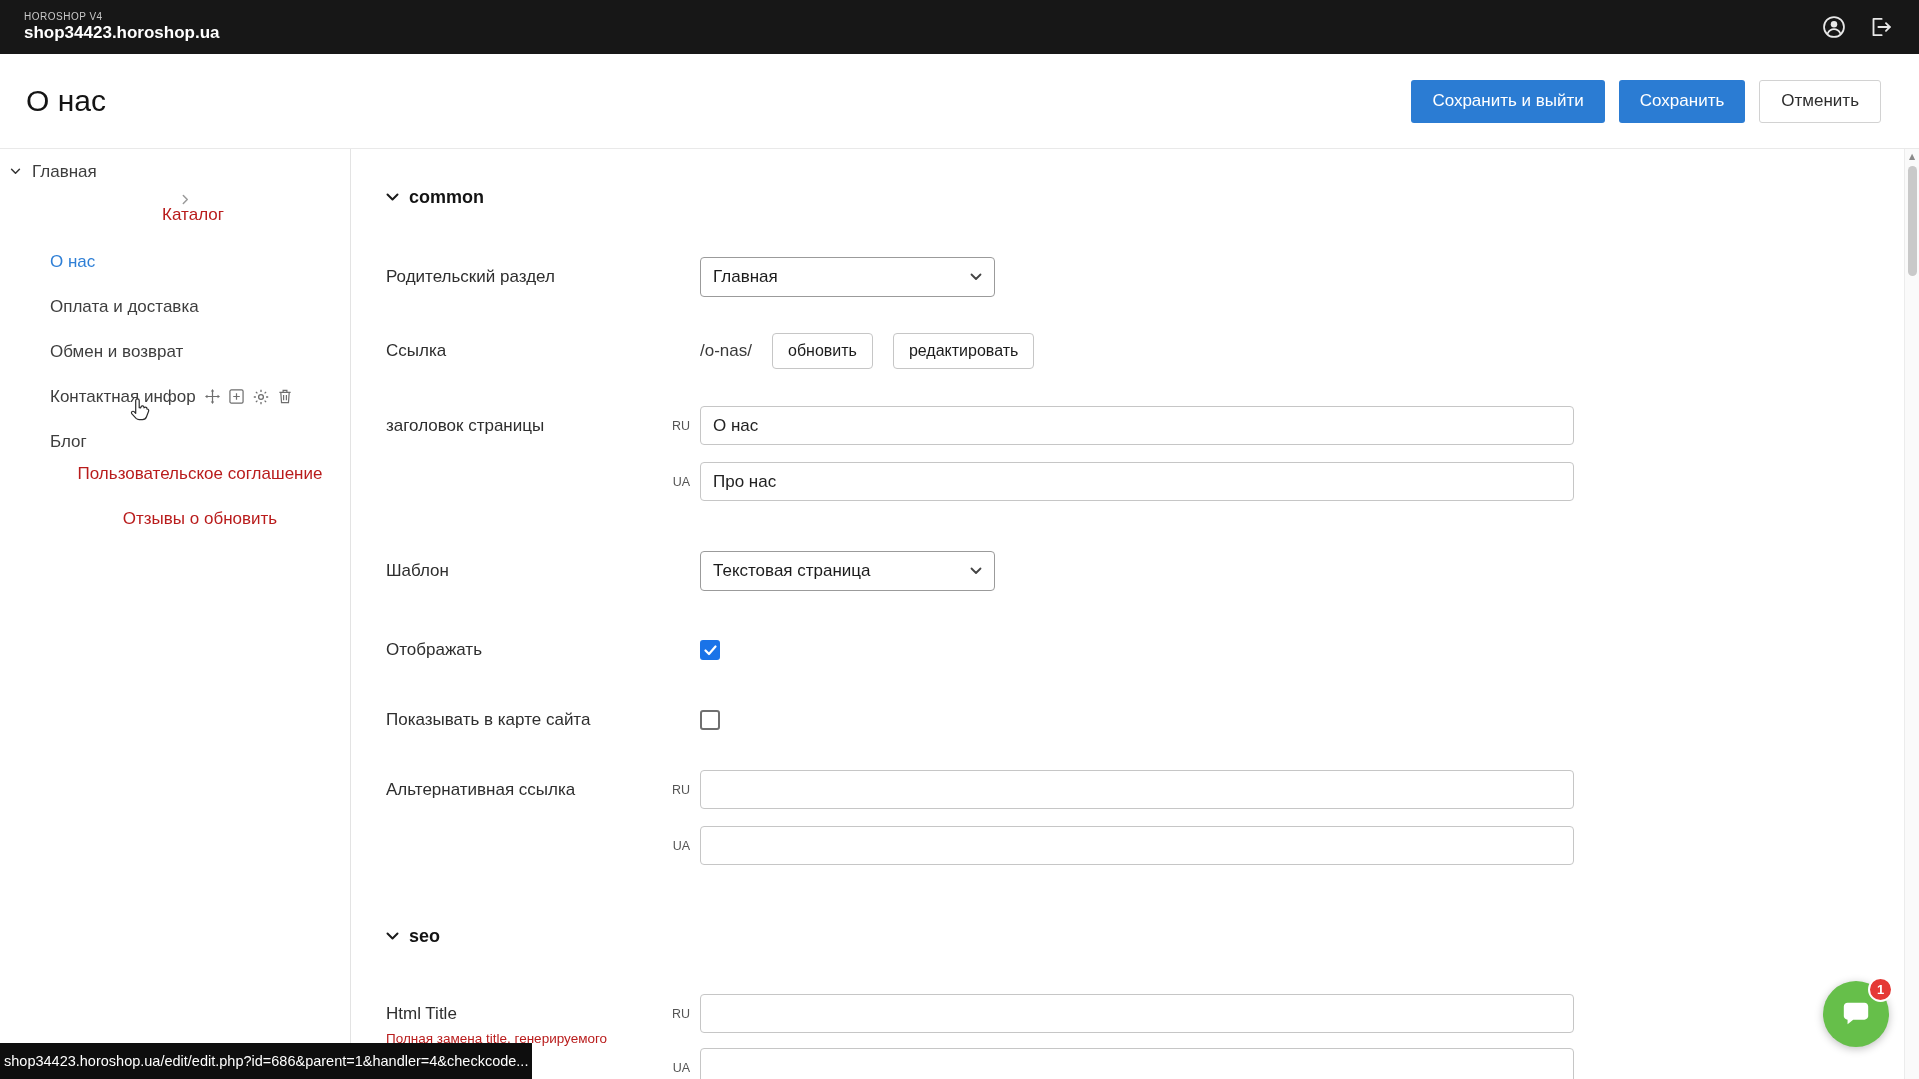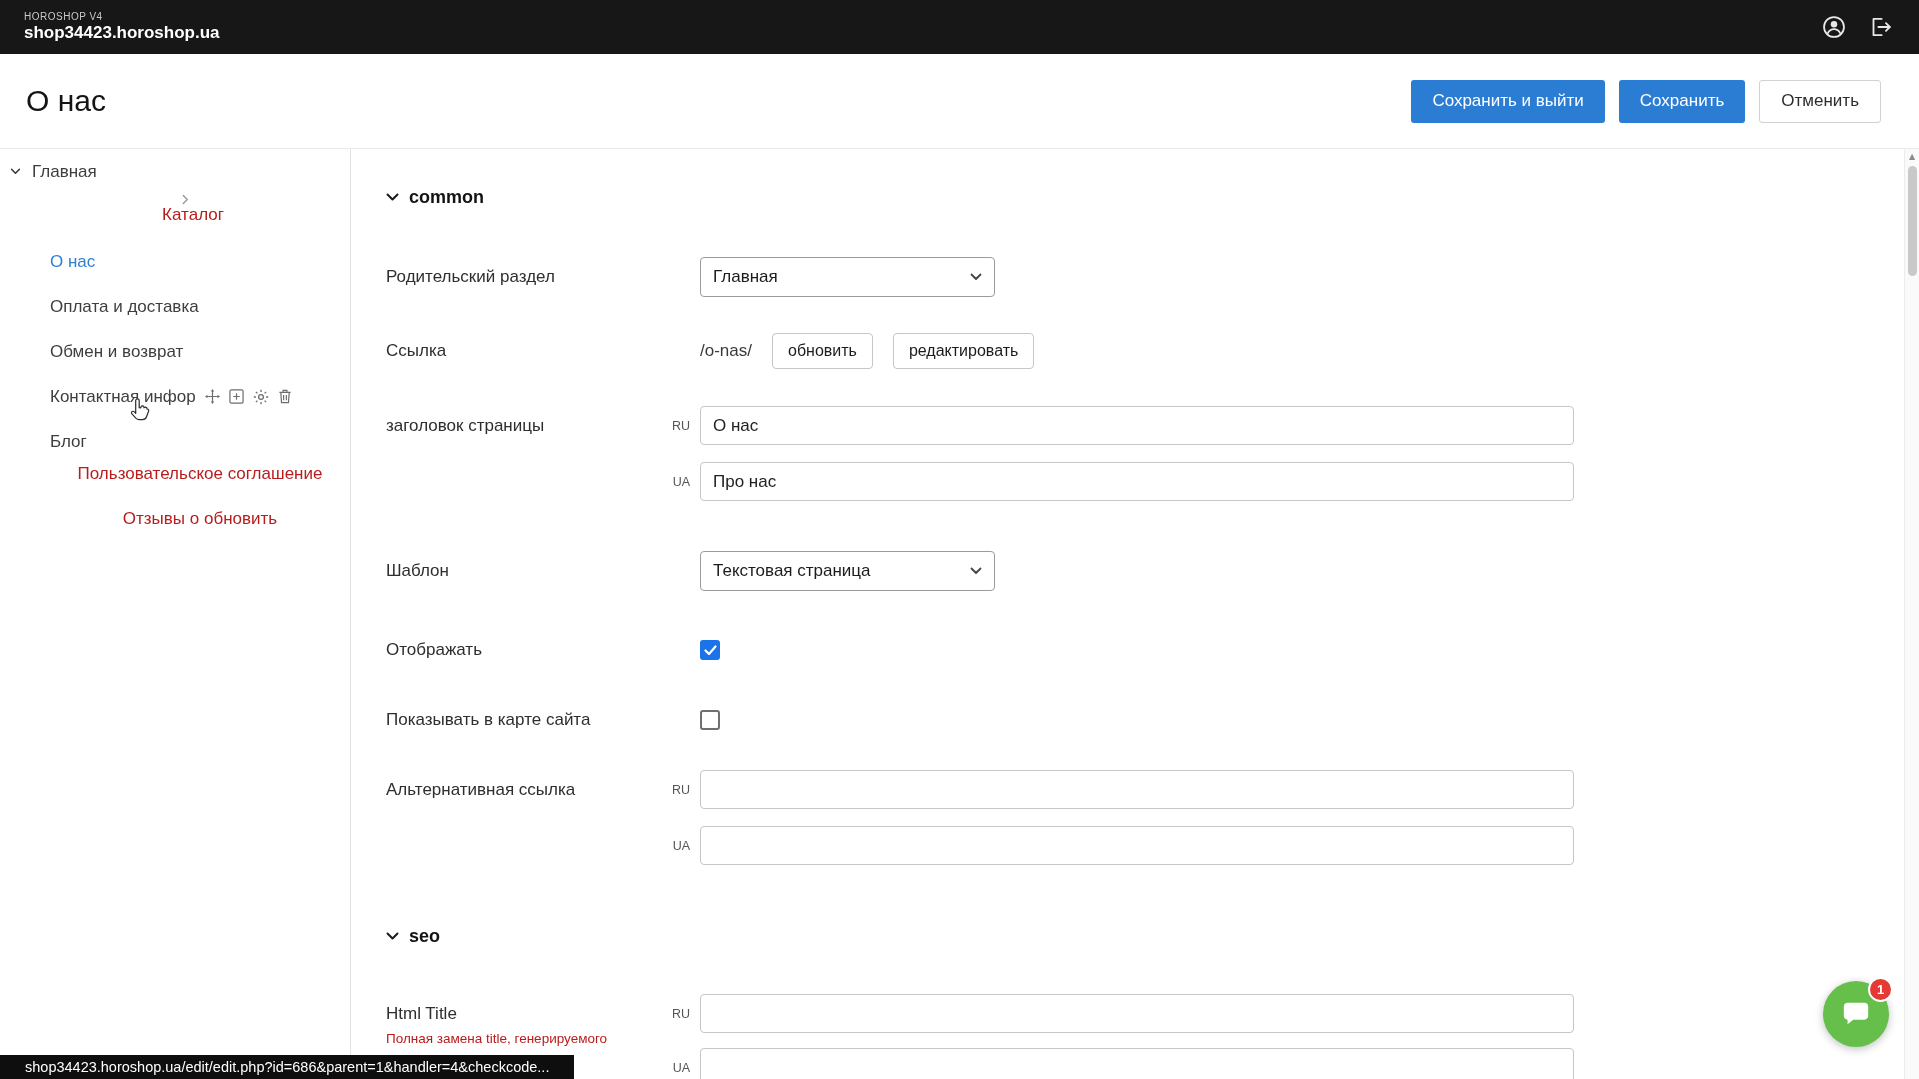--- a/index.html
+++ b/index.html
@@ -73,22 +73,22 @@
 
   
   .scrollbar { position:absolute; top:149px; right:0; bottom:0; width:15px; background:#fafafa;
                border-left:1px solid #ececec; z-index:25; }
   .scroll-up { position:absolute; top:3px; left:0; width:100%; text-align:center;
                font-size:8px; color:#8a8a8a; cursor:pointer; font-family:"DejaVu Sans",sans-serif; }
   .scroll-thumb { position:absolute; top:17px; left:3px; width:9px; height:110px;
                   background:#c9c9c9; border-radius:5px; cursor:pointer; }
 
   
-  .statusbar { position:absolute; left:0; bottom:0; height:24px; background:#0e0e0e; color:#fff;
-               font-size:14.5px; display:flex; align-items:center; padding:0 25px; z-index:60;
+  .statusbar { position:absolute; left:0; bottom:0; height:36px; background:#0e0e0e; color:#fff;
+               font-size:14.5px; display:flex; align-items:center; padding:0 4px; z-index:60;
                white-space:nowrap; }
 
   
   .chat-btn { position:absolute; right:30px; bottom:32px; width:66px; height:66px; border-radius:50%;
               background:#66bf4a; display:flex; align-items:center; justify-content:center;
               cursor:pointer; z-index:60; box-shadow:0 2px 8px rgba(0,0,0,.25); }
   .chat-badge { position:absolute; top:-4px; right:-4px; width:25px; height:25px; border-radius:50%;
                 background:#e53935; border:2.5px solid #fff; color:#fff; font-size:13px;
                 font-weight:bold; display:flex; align-items:center; justify-content:center; }
 </style>

